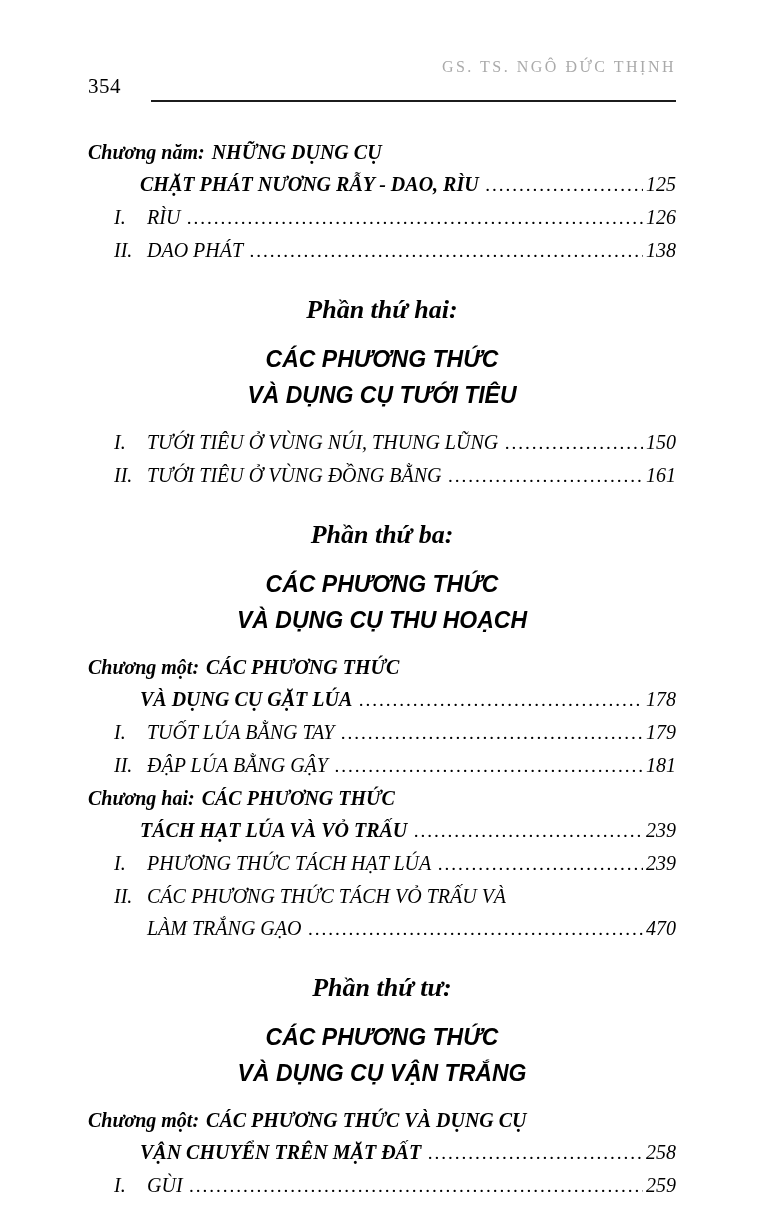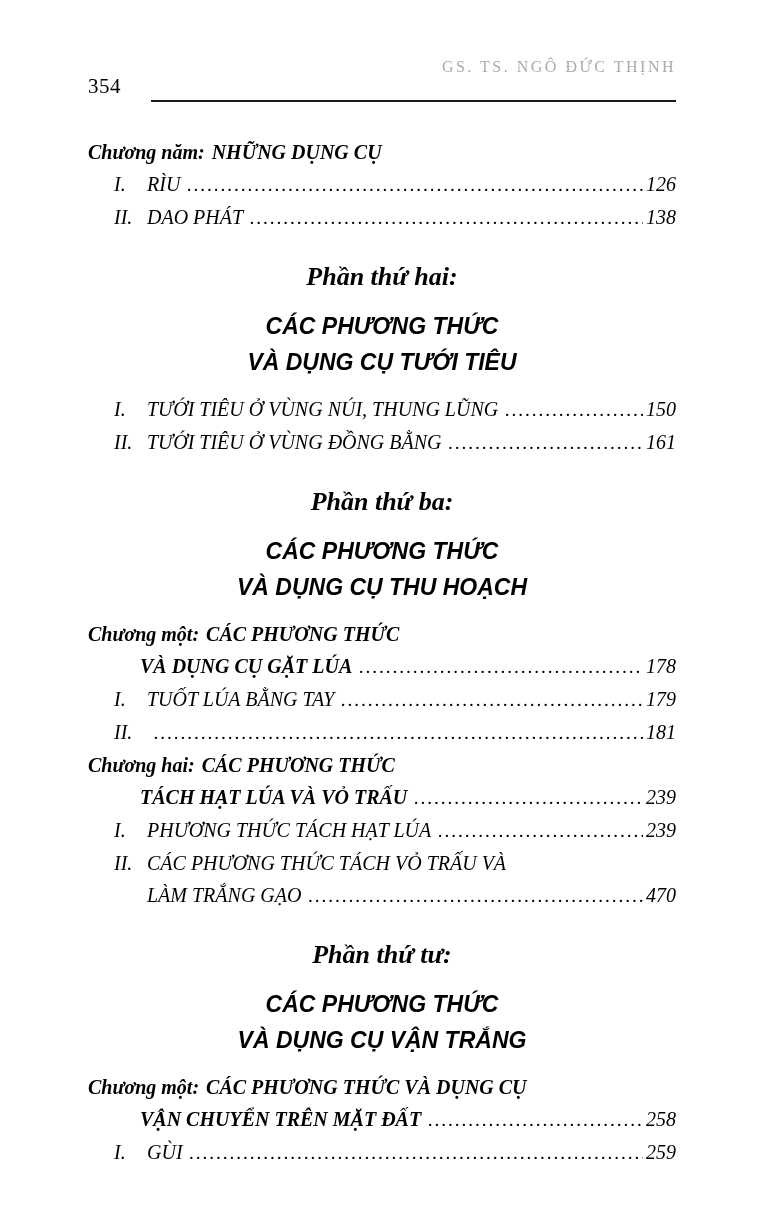--- a/index.html
+++ b/index.html
@@ -98,20 +98,25 @@
     <span class="page-number">354</span>
     <div class="header-right">
       <span class="running-title">GS. TS. NGÔ ĐỨC THỊNH</span>
     </div>
   </header>
   <main class="toc" id="toc">
       <div class="line chapter">
         <span class="chapter-prefix">Chương năm:</span>
         <span class="entry-text">NHỮNG DỤNG CỤ</span>
       </div>
+      <div class="line chapter-cont">
+        <span class="entry-text">CHẶT PHÁT NƯƠNG RẪY - DAO, RÌU</span>
+        <span class="leader"></span>
+        <span class="page-num">125</span>
+      </div>
       <div class="line roman">
         <span class="roman-num">I.</span>
         <span class="entry-text">RÌU</span>
         <span class="leader"></span>
         <span class="page-num">126</span>
       </div>
       <div class="line roman">
         <span class="roman-num">II.</span>
         <span class="entry-text">DAO PHÁT</span>
         <span class="leader"></span>
@@ -145,20 +150,21 @@
         <span class="page-num">178</span>
       </div>
       <div class="line roman">
         <span class="roman-num">I.</span>
         <span class="entry-text">TUỐT LÚA BẰNG TAY</span>
         <span class="leader"></span>
         <span class="page-num">179</span>
       </div>
       <div class="line roman">
         <span class="roman-num">II.</span>
+        <span class="entry-text">ĐẬP LÚA BẰNG GẬY</span>
         <span class="leader"></span>
         <span class="page-num">181</span>
       </div>
       <div class="line chapter">
         <span class="chapter-prefix">Chương hai:</span>
         <span class="entry-text">CÁC PHƯƠNG THỨC</span>
       </div>
       <div class="line chapter-cont">
         <span class="entry-text">TÁCH HẠT LÚA VÀ VỎ TRẤU</span>
         <span class="leader"></span>

